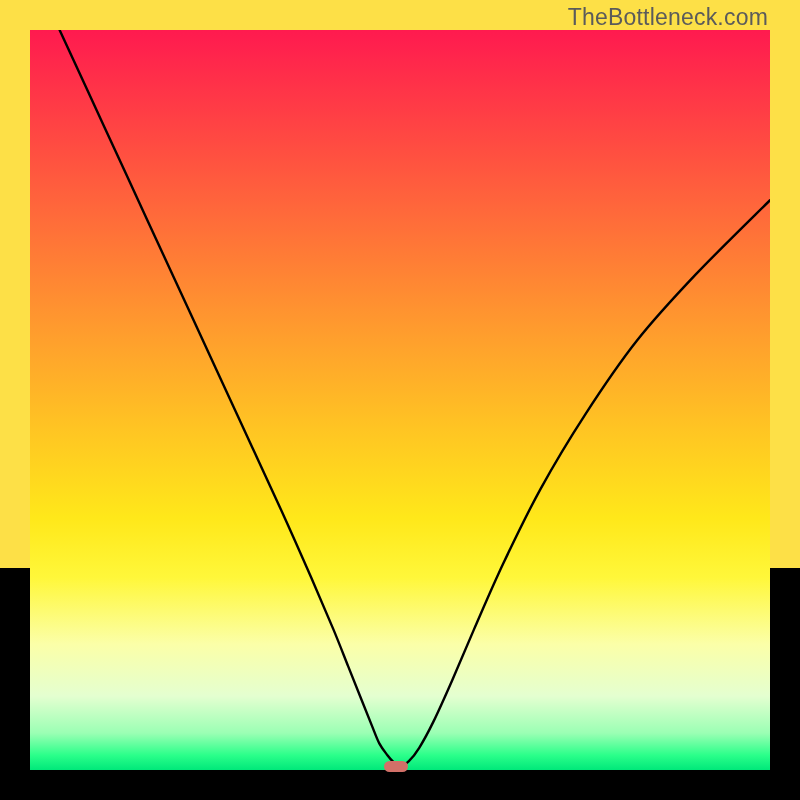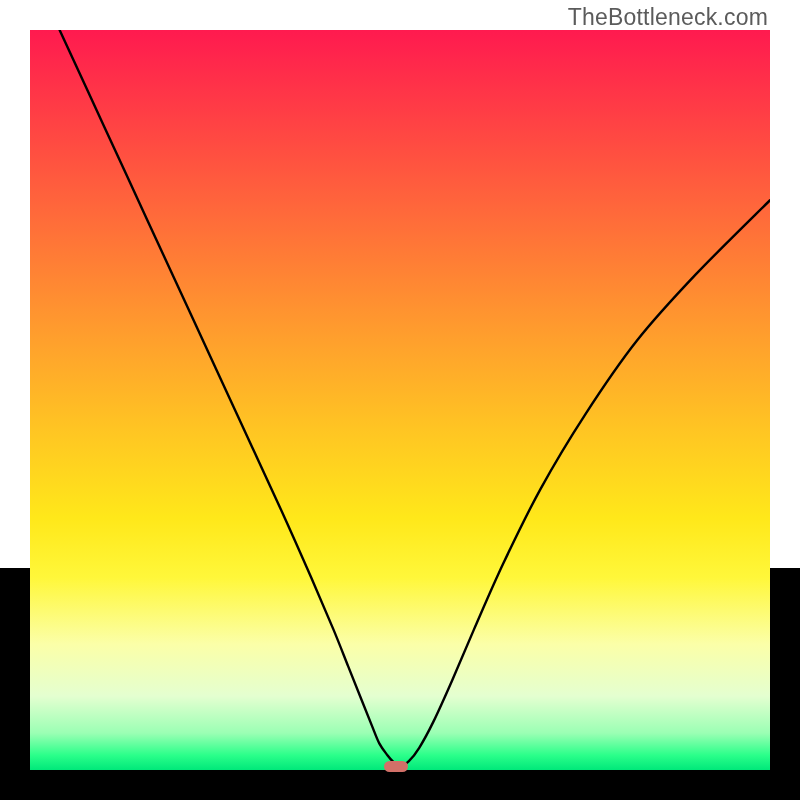--- a/index.html
+++ b/index.html
@@ -8,21 +8,21 @@
     width: 800px;
     height: 800px;
     overflow: hidden;
     background: #000;
     font-family: Arial, Helvetica, sans-serif;
   }
   .frame {
     position: relative;
     width: 800px;
     height: 568px;
-    background: #ffffff;
+    background: #fde047;
   }
   .plot-area {
     position: absolute;
     left: 30px;
     top: 30px;
     width: 740px;
     height: 740px;
     background: linear-gradient(
       to bottom,
       #ff1a4f 0%,

